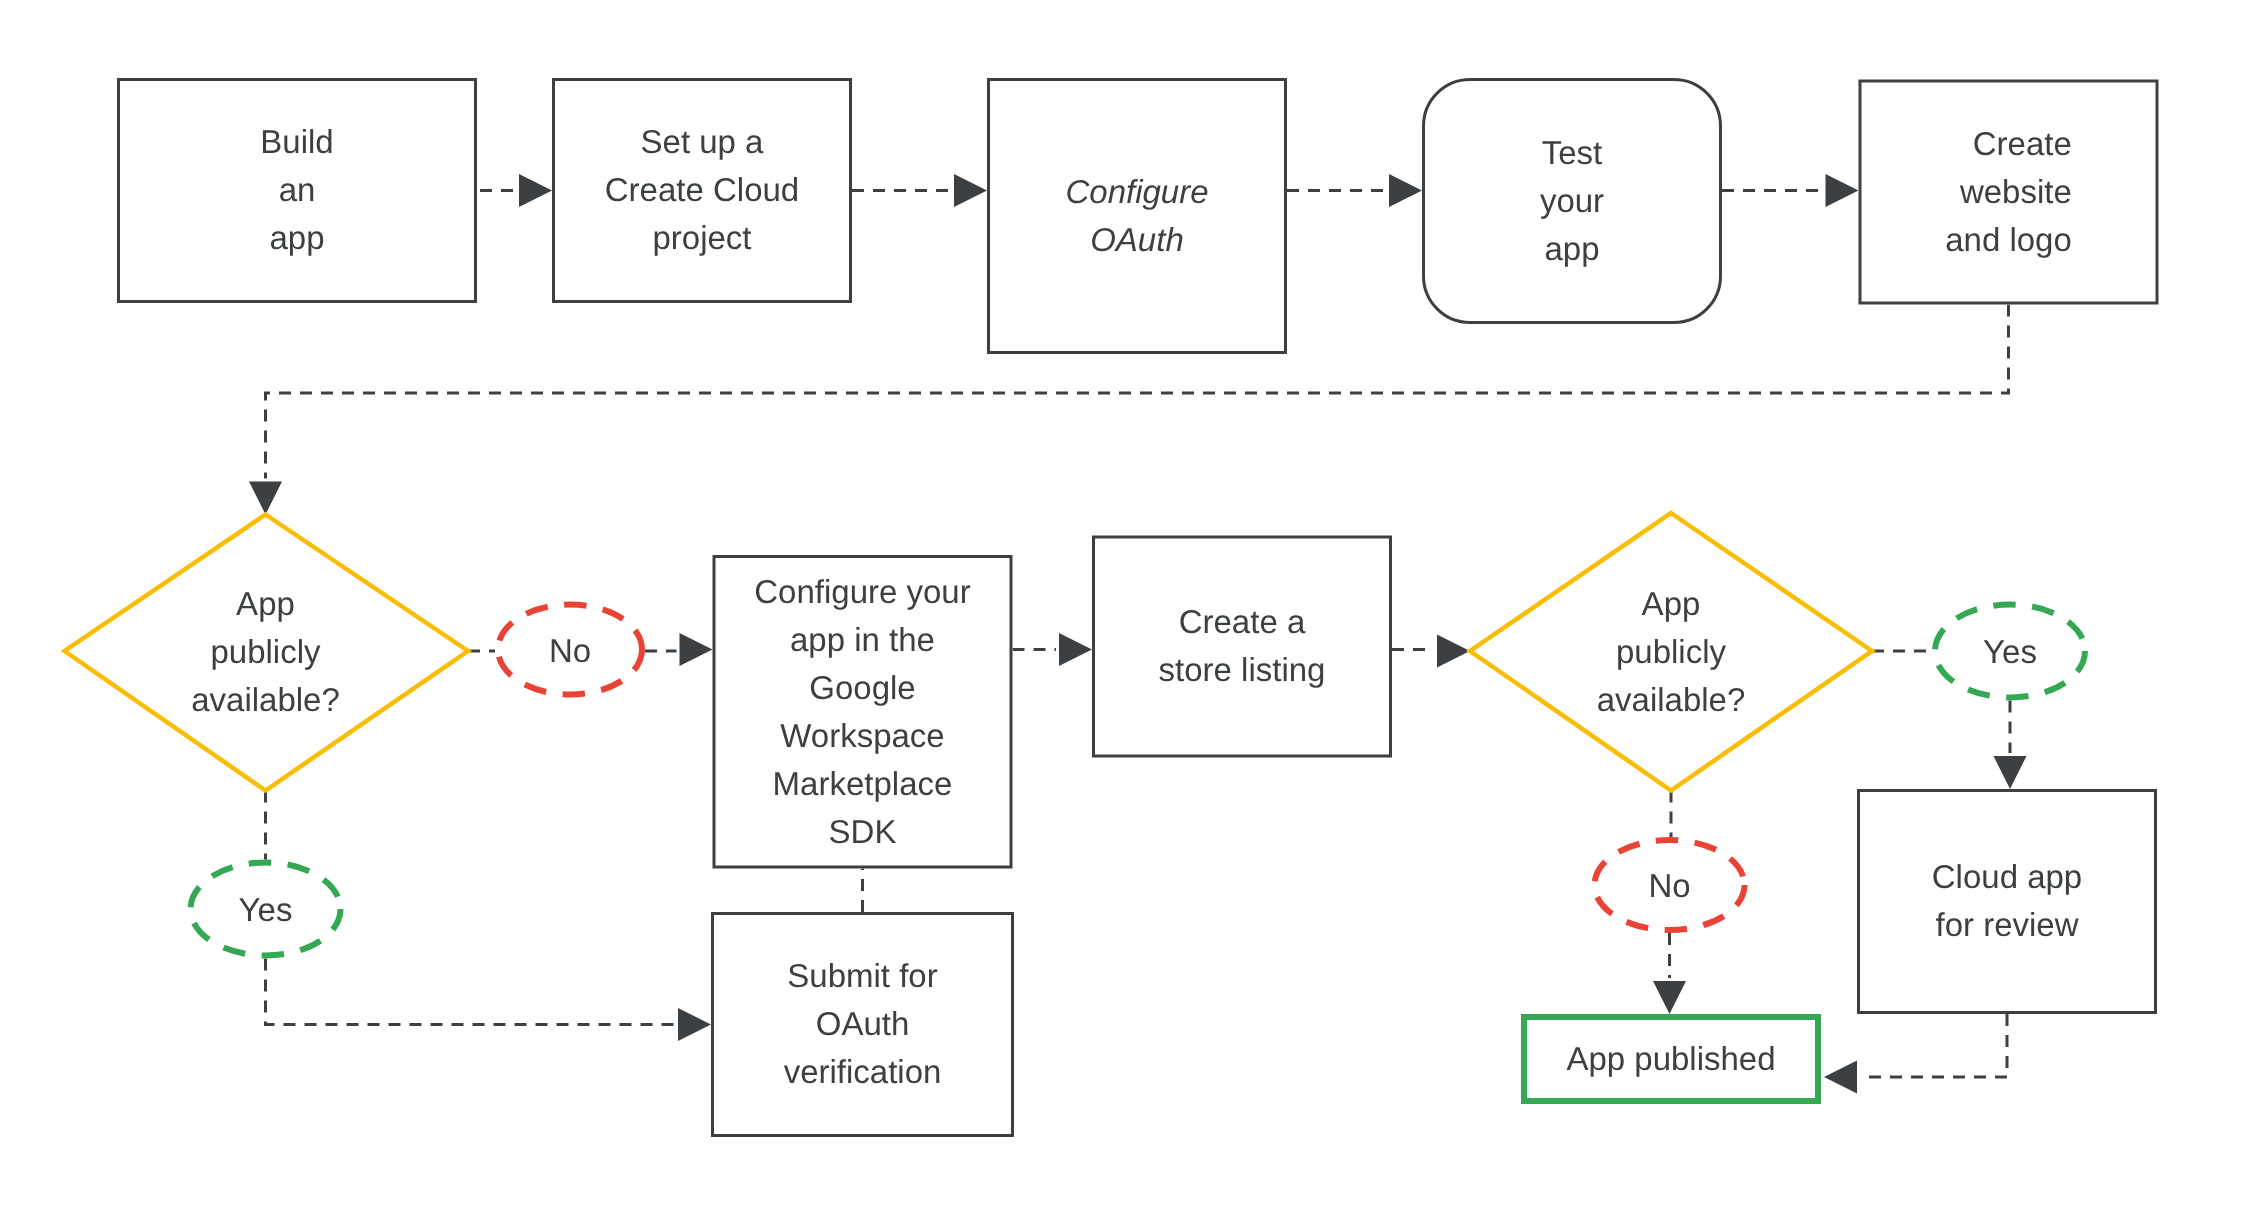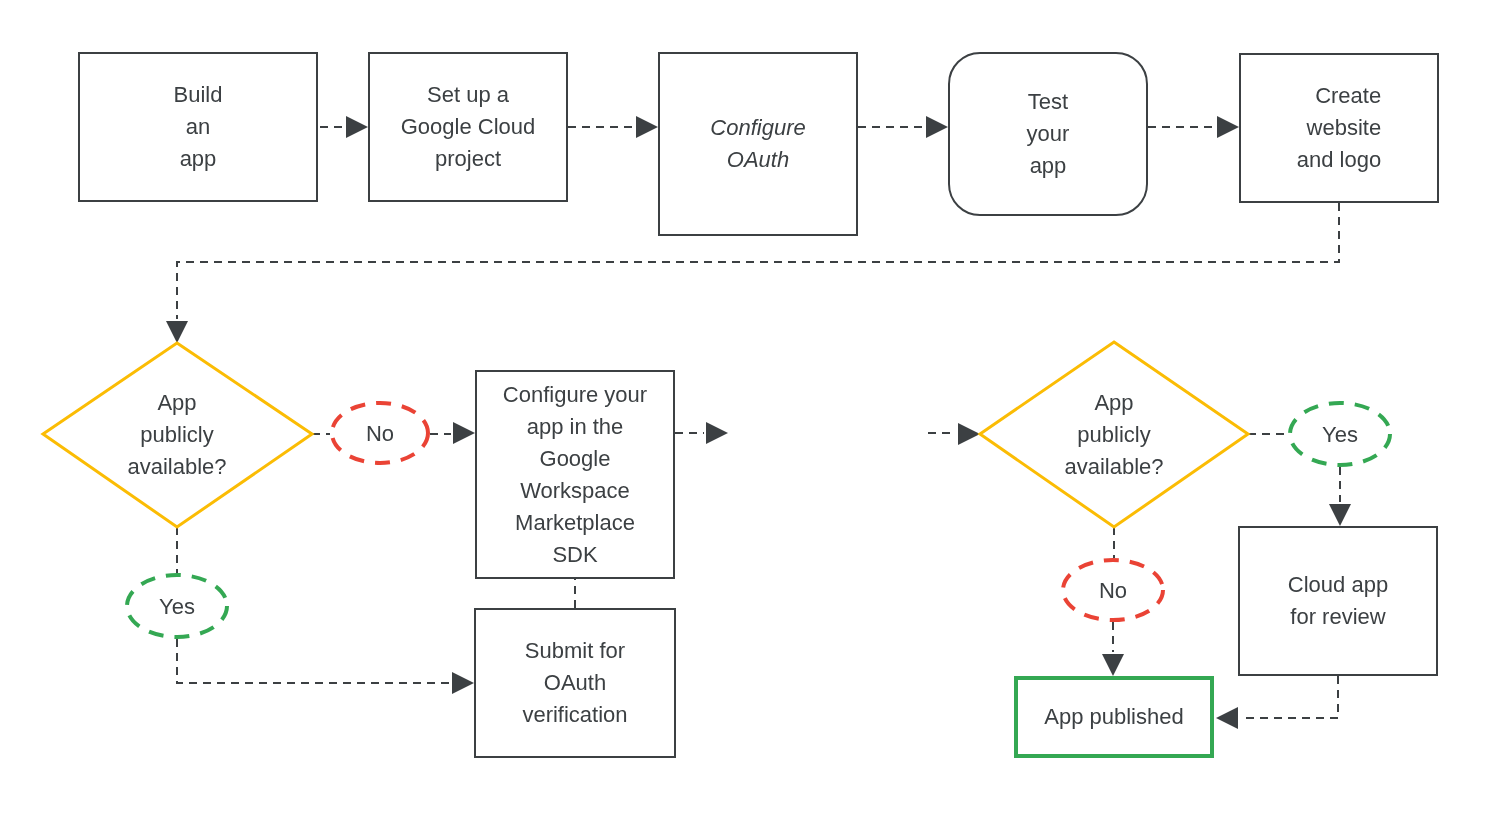--- a/index.html
+++ b/index.html
@@ -90,43 +90,45 @@
     <ellipse class="oval no" cx="380" cy="433" rx="48" ry="30"></ellipse>
     <ellipse class="oval yes" cx="177" cy="606" rx="50" ry="31"></ellipse>
     <ellipse class="oval yes" cx="1340" cy="434" rx="50" ry="31"></ellipse>
     <ellipse class="oval no" cx="1113" cy="590" rx="50" ry="30"></ellipse>
   </svg>
 
   <div class="node" style="left:78px; top:52px; width:240px; height:150px;">Build
 an
 app</div>
   <div class="node" style="left:368px; top:52px; width:200px; height:150px;">Set up a
-Google Cloud
+Create Cloud
 project</div>
   <div class="node" style="left:658px; top:52px; width:200px; height:184px;font-style:italic;">Configure
 OAuth</div>
   <div class="node" style="left:948px; top:52px; width:200px; height:164px;border-radius:32px;">Test
 your
 app</div>
   <div class="node" style="left:1239px; top:53px; width:200px; height:150px;text-align:right;">Create
 website
 and logo</div>
 
   <div class="node" style="left:475px; top:324px; width:200px; height:209px;margin-top:46px;">Configure your
 app in the
 Google
 Workspace
 Marketplace
 SDK</div>
+  <div class="node" style="left:728px; top:357px; width:200px; height:148px;">Create a
+store listing</div>
   <div class="node" style="left:474px; top:608px; width:202px; height:150px;">Submit for
 OAuth
 verification</div>
   <div class="node" style="left:1238px; top:526px; width:200px; height:150px;">Cloud app
 for review</div>
-  <div class="node published" style="left:1014px; top:676px; width:200px; height:82px;">App published</div>
+  <div class="node published" style="left:1014px; top:676px; width:200px; height:60px;">App published</div>
 
   <div class="shape-label" style="left:177px; top:435px;">App
 publicly
 available?</div>
   <div class="shape-label" style="left:1114px; top:435px;">App
 publicly
 available?</div>
   <div class="shape-label" style="left:380px; top:434px;">No</div>
   <div class="shape-label" style="left:177px; top:607px;">Yes</div>
   <div class="shape-label" style="left:1340px; top:435px;">Yes</div>

